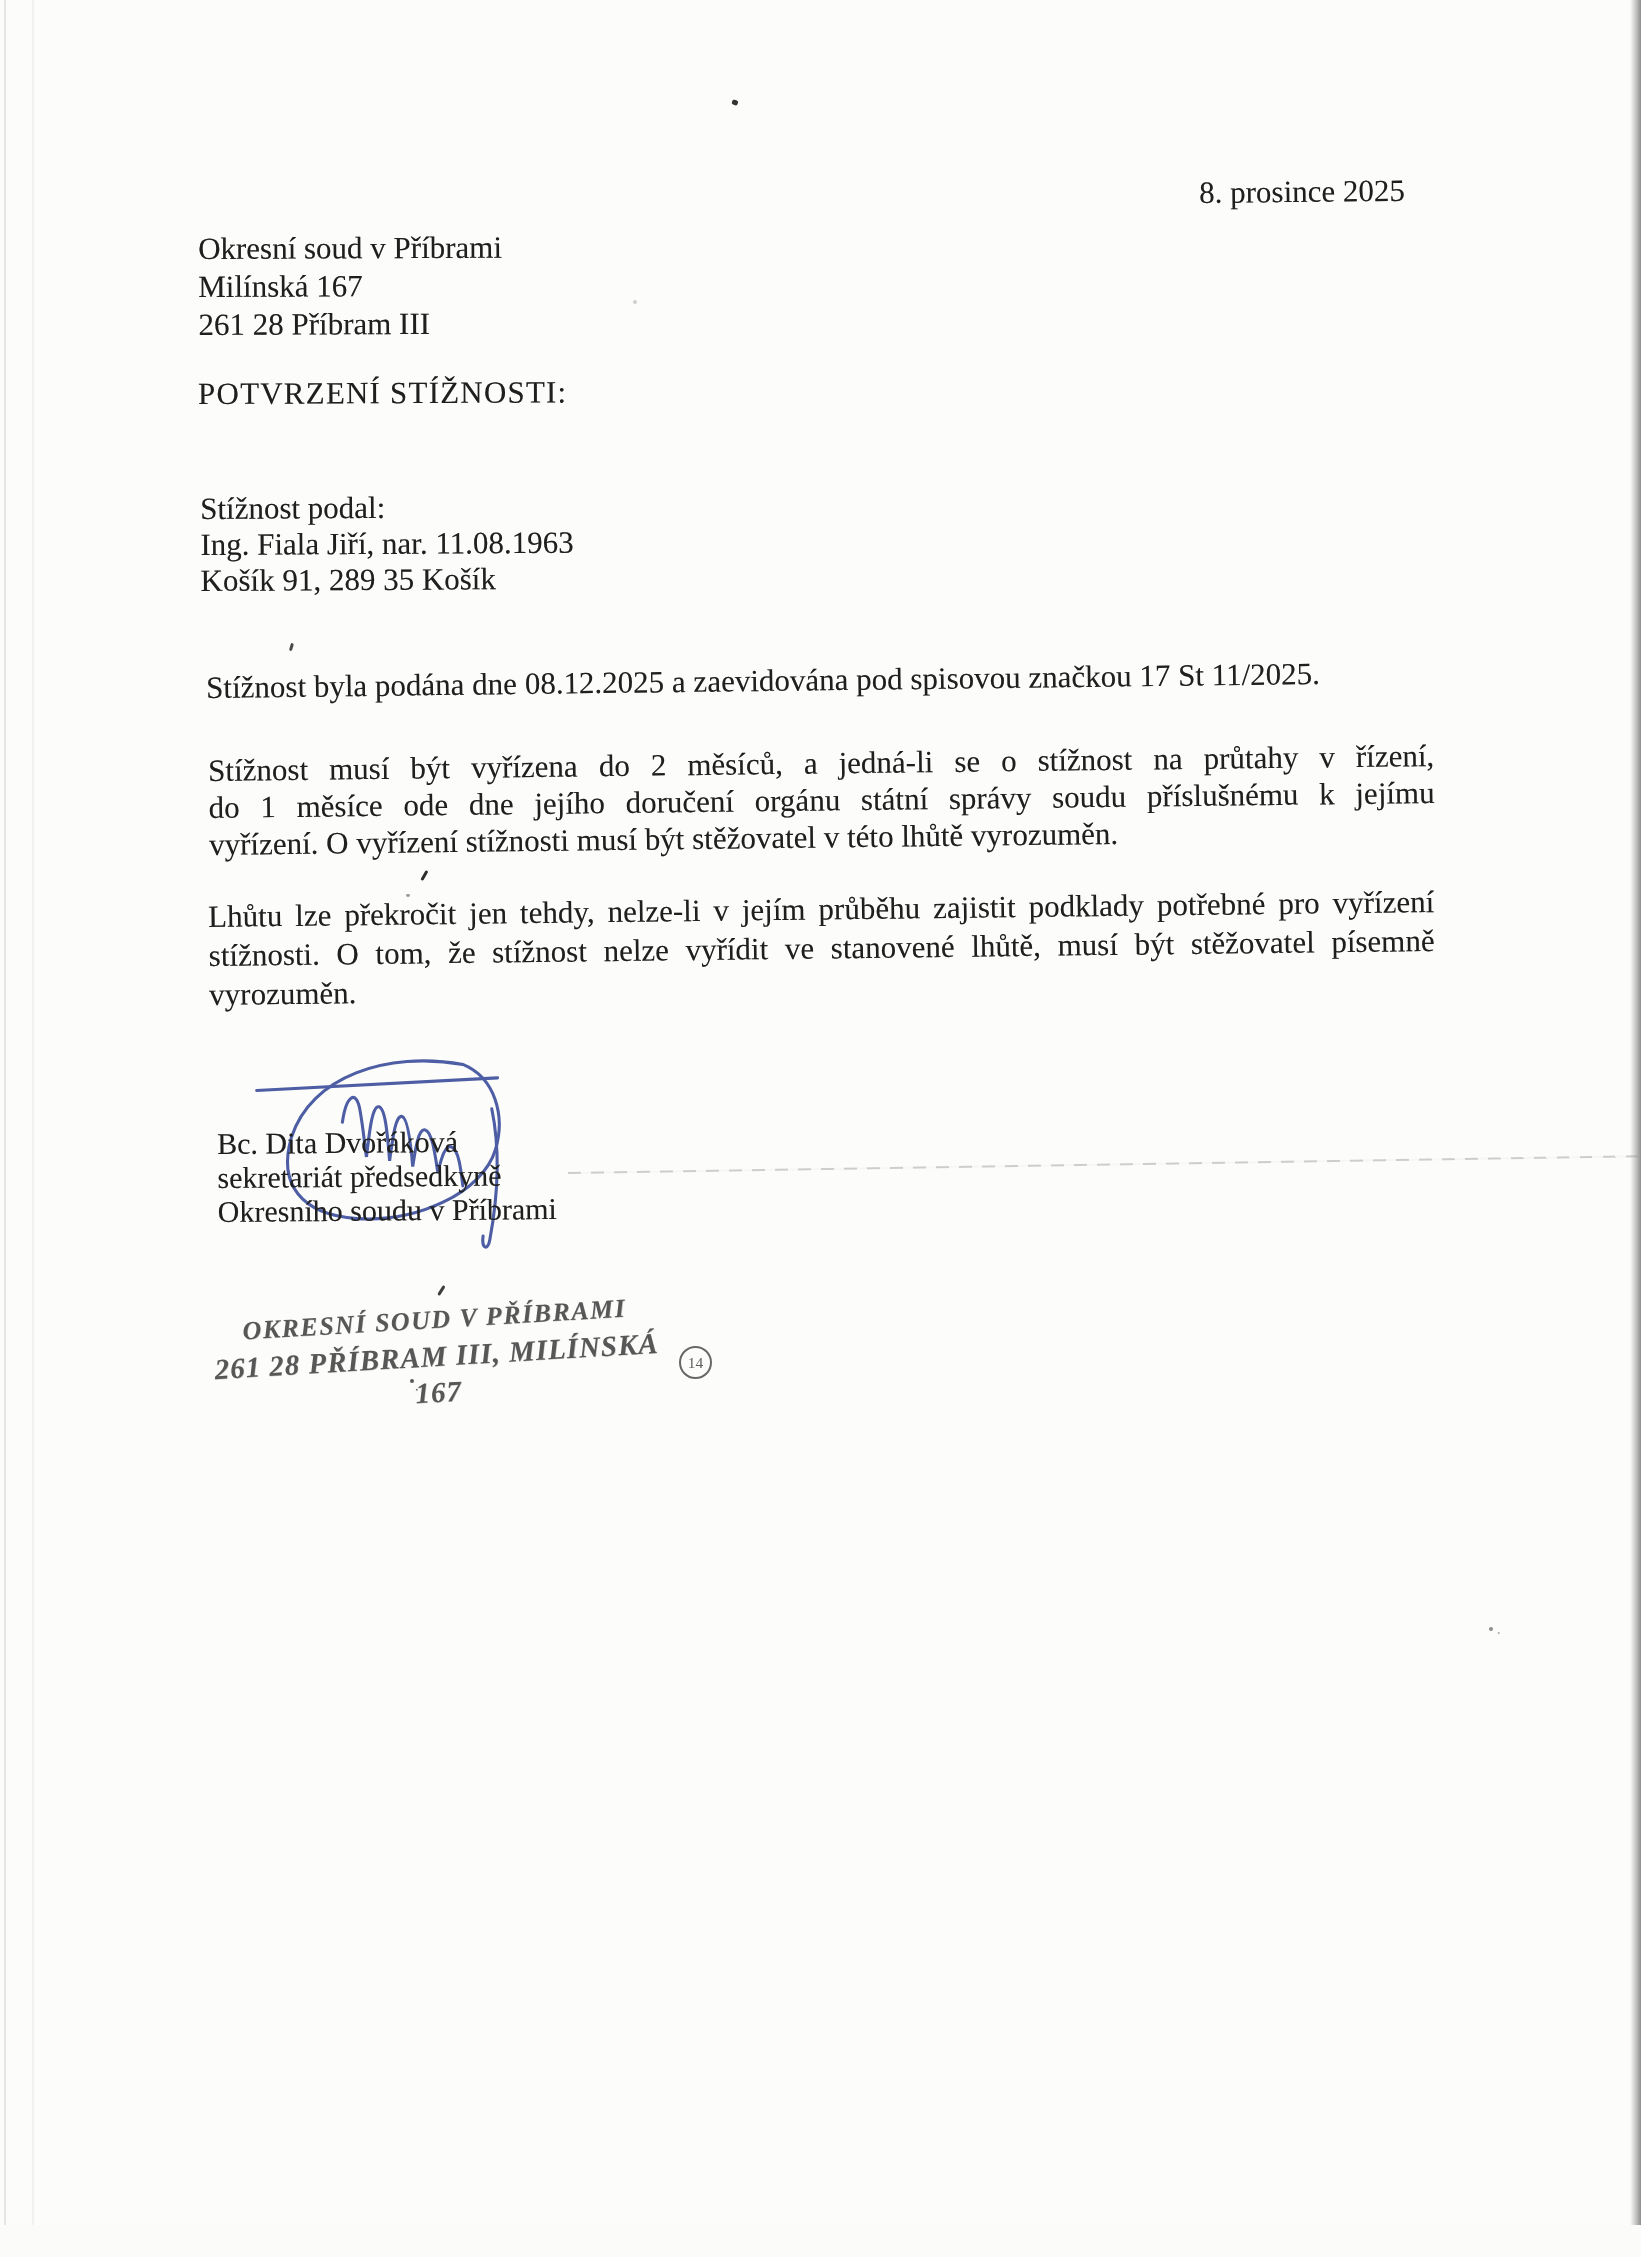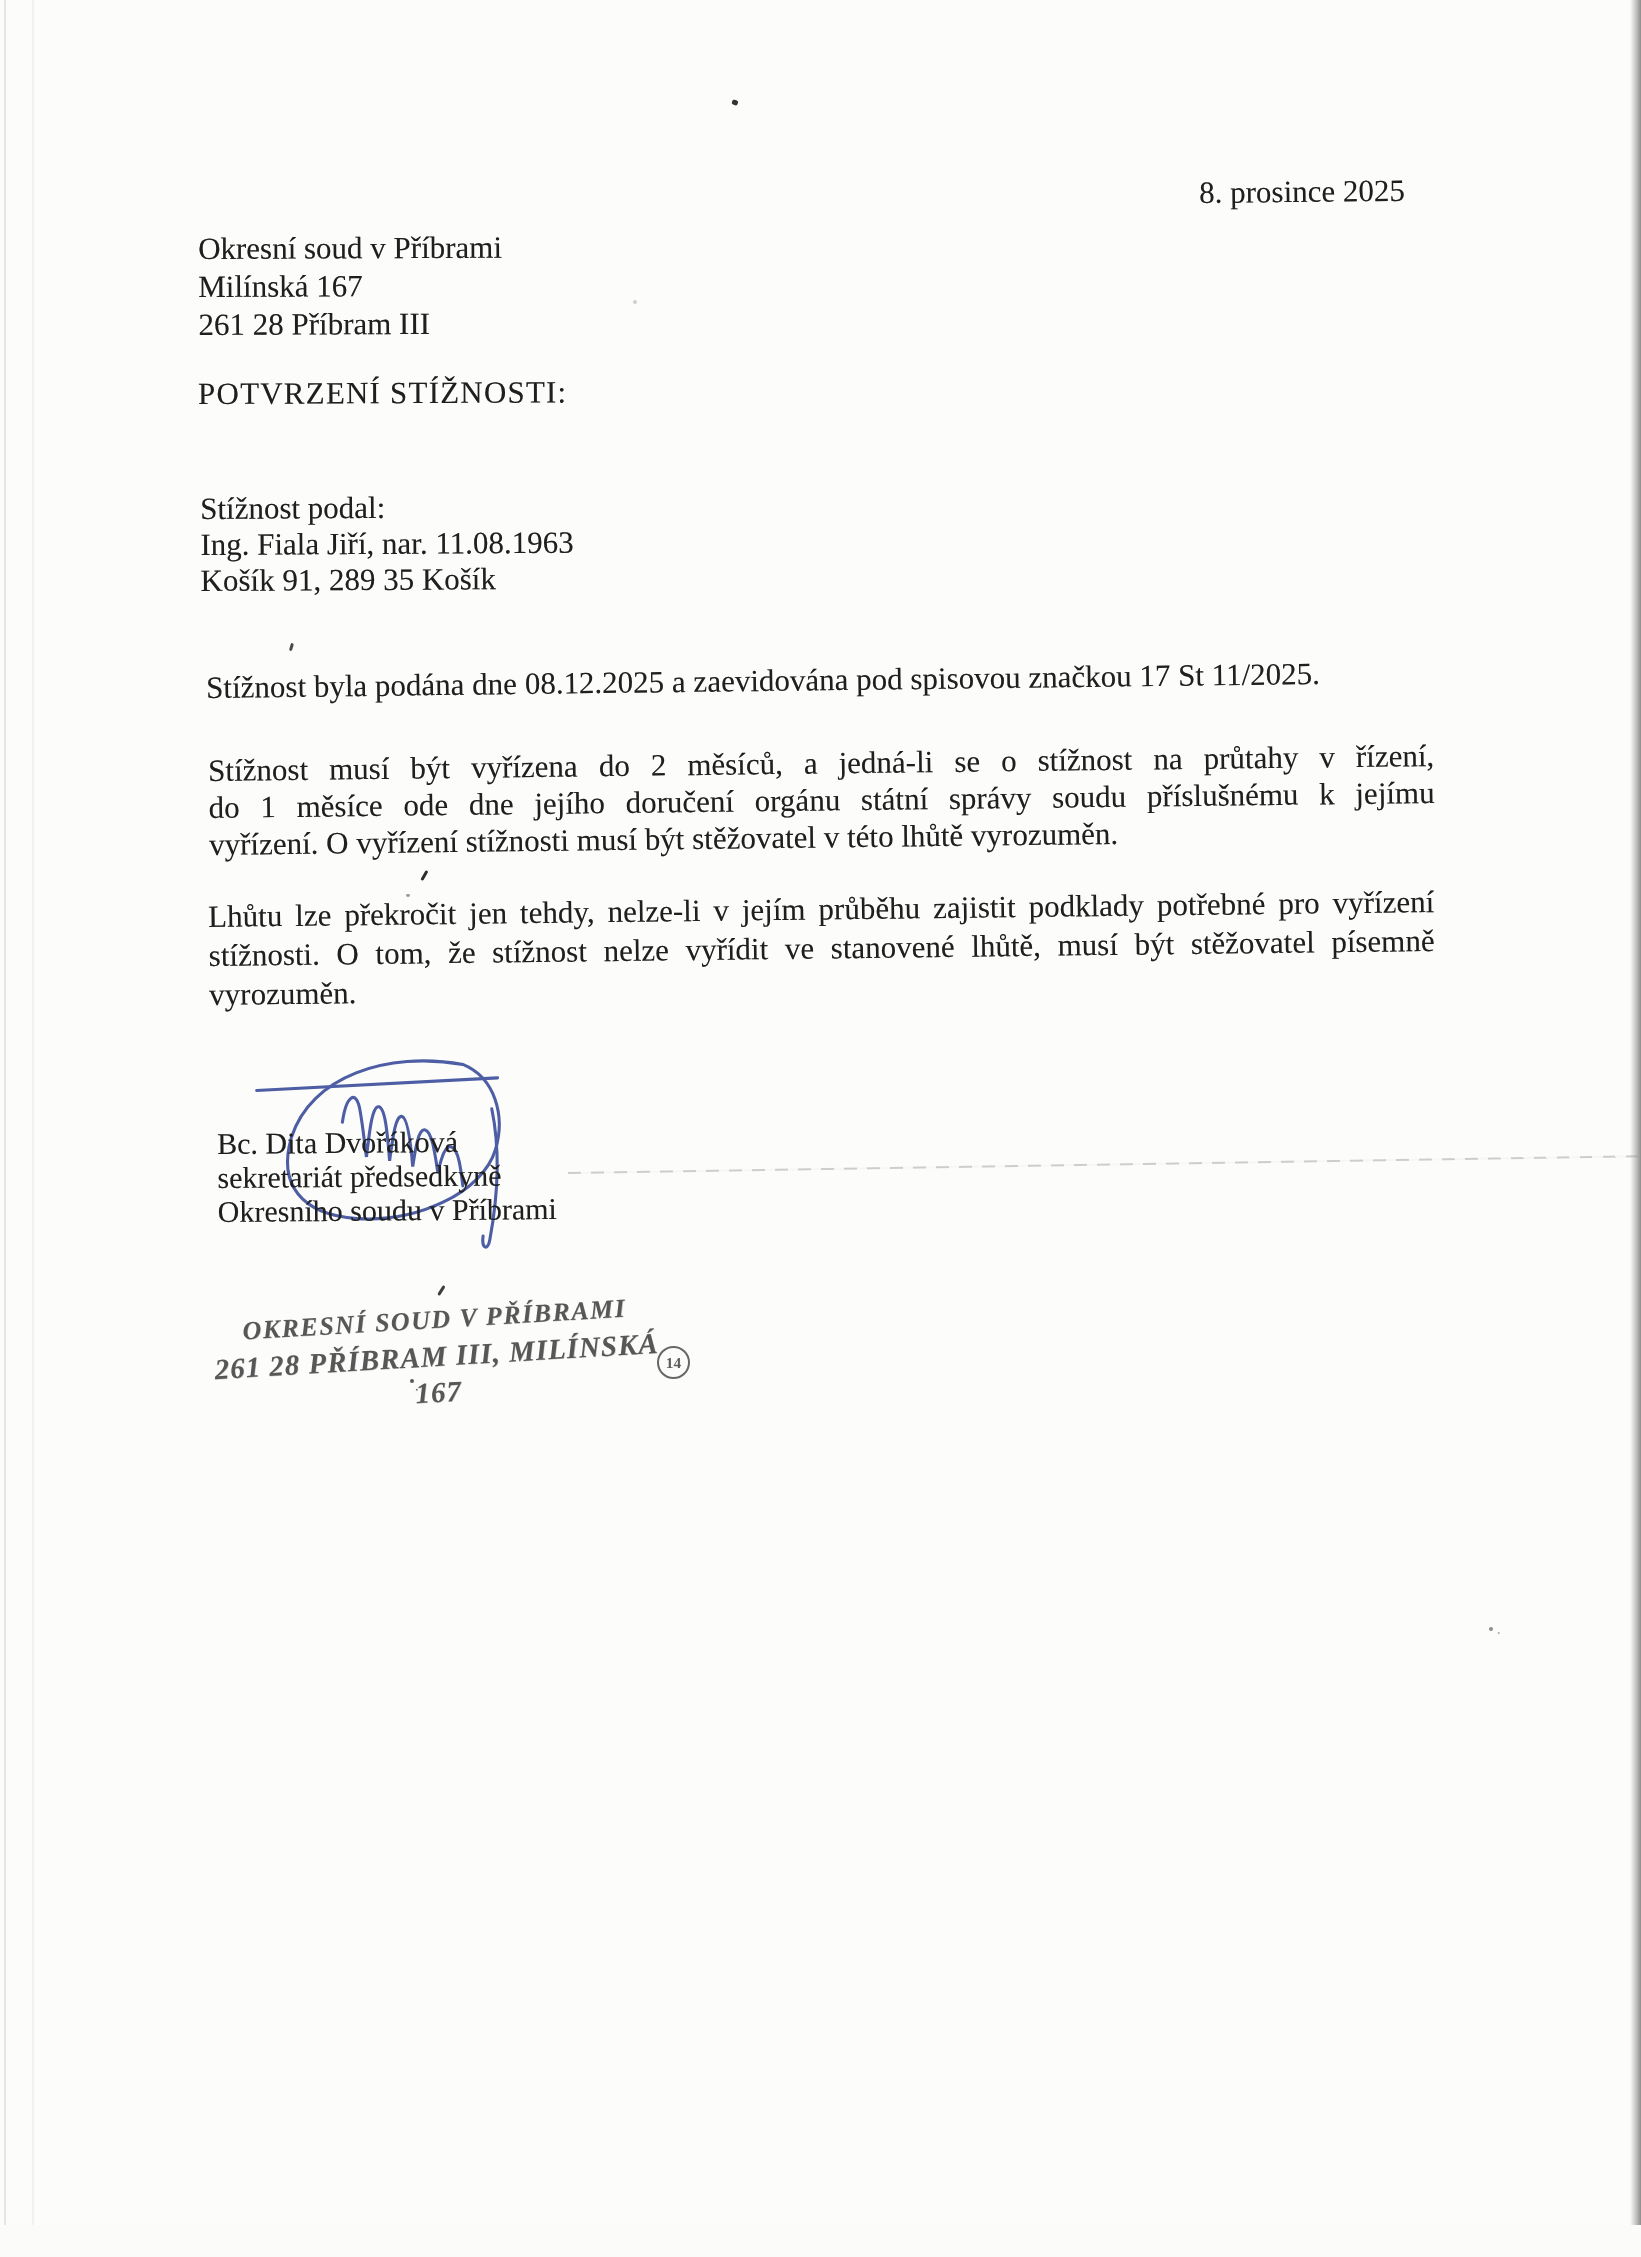--- a/index.html
+++ b/index.html
@@ -18,21 +18,21 @@
   .para2{left:208px;top:897px;line-height:39px;transform:rotate(-.7deg);transform-origin:0 0;}
   .jline{text-align:justify;text-align-last:justify;}
   
   .signer{left:217px;top:1127px;line-height:34px;font-size:30px;transform:rotate(-.5deg);transform-origin:0 0;}
   
   .sig-svg{position:absolute;left:243px;top:1049px;width:299px;height:212px;}
   
   .stamp{position:absolute;left:205px;top:1302px;width:463px;text-align:center;font-style:italic;font-weight:bold;color:#3d3d3d;opacity:.86;transform:rotate(-3.4deg);line-height:36px;letter-spacing:1px;text-shadow:0.5px 0.5px 0 rgba(61,61,61,.35);}
   .stamp-l1{font-size:26px;letter-spacing:1.5px;}
   .stamp-l2{font-size:29px;}
-  .stamp-badge{position:absolute;left:657px;top:1346px;width:29px;height:29px;border:2.4px solid #474747;border-radius:50%;display:flex;align-items:center;justify-content:center;font-size:15.4px;font-weight:bold;color:#3a3a3a;opacity:.82;background:transparent;}
+  .stamp-badge{position:absolute;left:679px;top:1346px;width:29px;height:29px;border:2.4px solid #474747;border-radius:50%;display:flex;align-items:center;justify-content:center;font-size:15.4px;font-weight:normal;color:#3a3a3a;opacity:.82;background:transparent;}
   
   .vline-a{position:absolute;left:3.9px;top:0;width:1.9px;height:2257px;background:#e6e6e5;}
   .vline-b{position:absolute;left:32px;top:0;width:1.9px;height:2257px;background:#f1f1f0;}
   .right-band{position:absolute;right:0;top:0;width:10.6px;height:2257px;background:linear-gradient(to right,rgba(0,0,0,0),#c4c4c3 55%,#8d8d8c 100%);}
   .fold-line{position:absolute;left:568px;top:1172px;width:1077px;height:1.9px;transform:rotate(-.9deg);transform-origin:0 0;background:repeating-linear-gradient(to right,rgba(148,148,146,.45) 0 12.6px,rgba(148,148,146,.05) 12.6px 23px);}
   .corner-block{position:absolute;left:0;top:2235px;width:53px;height:22px;background:#181818;}
   .bottom-line{position:absolute;left:41px;top:2249px;width:1603px;height:4.8px;background:#171717;transform:rotate(-.26deg);transform-origin:0 0;}
   .bottom-fuzz{position:absolute;left:0;top:2237px;width:1023px;height:13.5px;background:linear-gradient(to bottom,rgba(120,120,115,0),rgba(118,118,112,.38));filter:blur(1.4px);}
   
   .speck{position:absolute;background:#444;border-radius:1.9px;}

